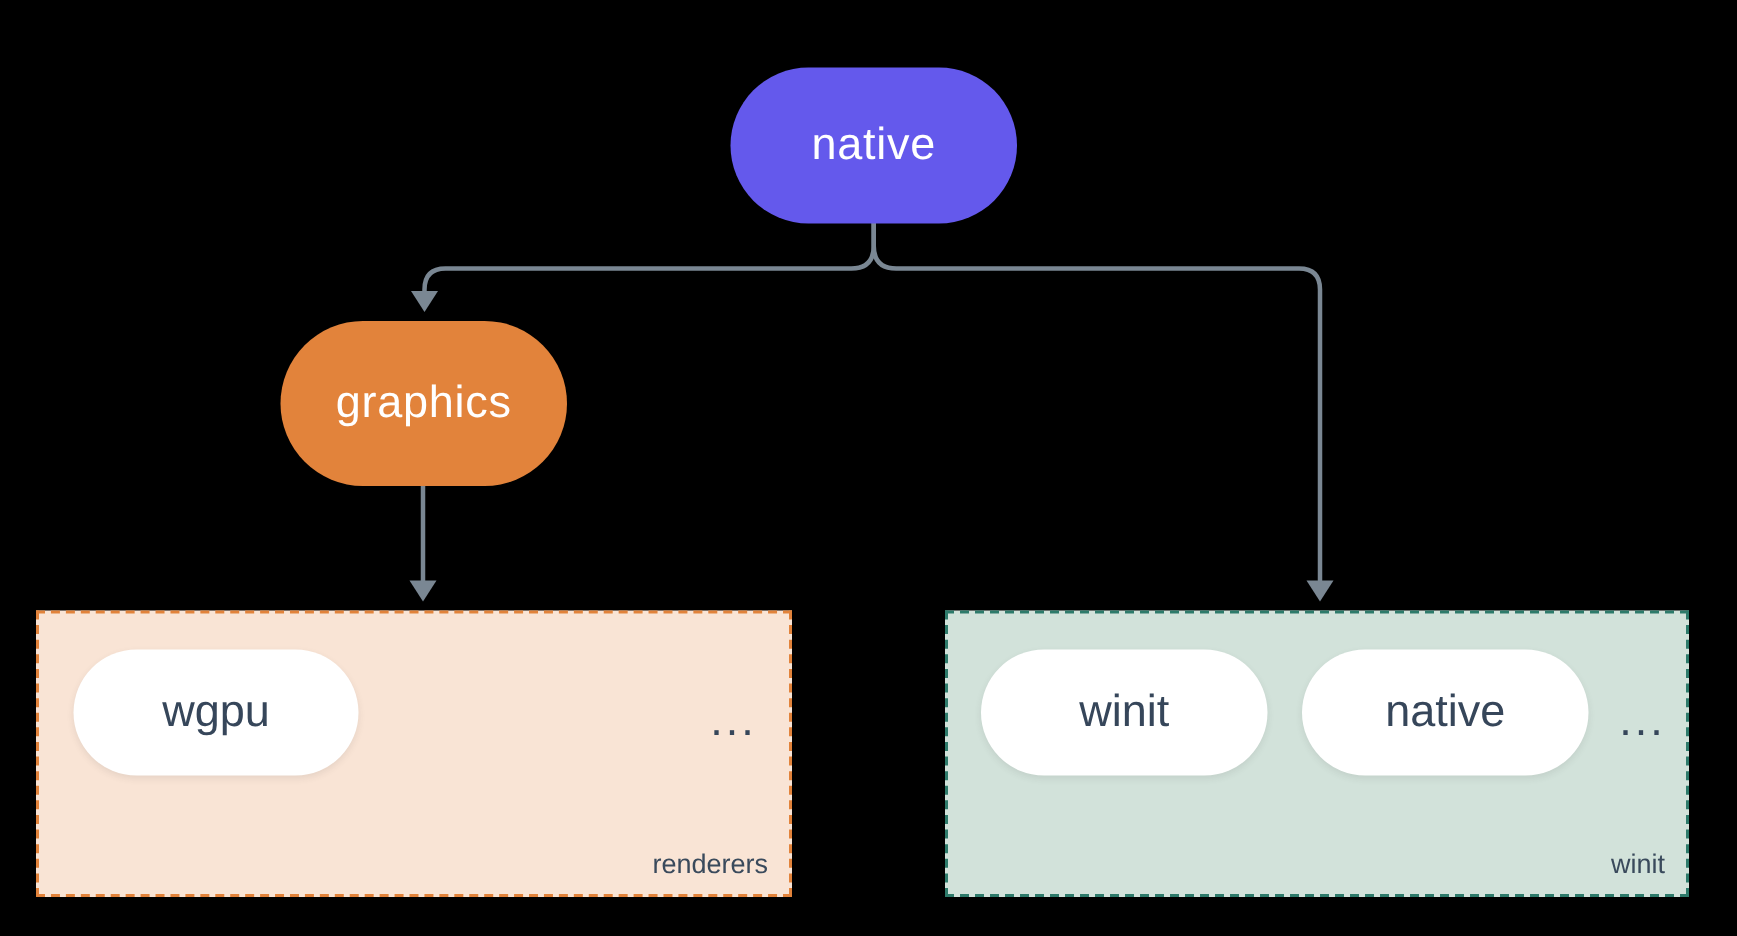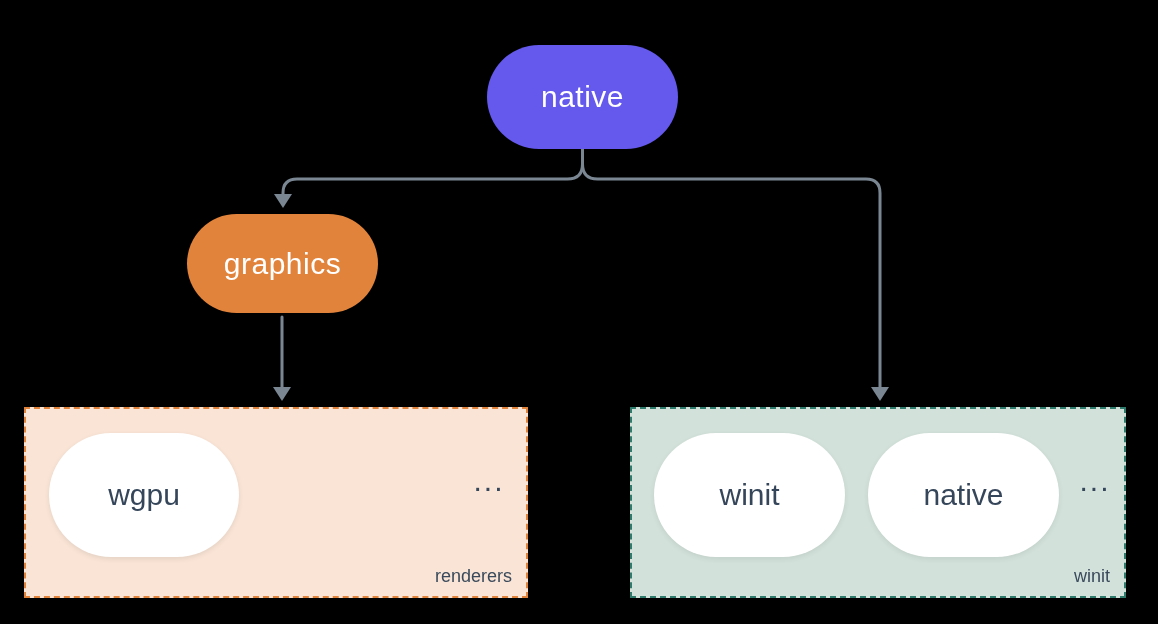--- a/index.html
+++ b/index.html
@@ -32,21 +32,21 @@
     font-weight: 400;
     letter-spacing: 0.5px;
   }
   .node-native {
     left: 487px; top: 45px;
     width: 191px; height: 104px;
     background: #6459EC;
   }
   .node-graphics {
     left: 187px; top: 214px;
-    width: 191px; height: 99px;
+    width: 191px; height: 110px;
     background: #E2833B;
   }
   .group {
     position: absolute;
     box-sizing: border-box;
     top: 407px;
     height: 191px;
   }
   .group-renderers {
     left: 24px;
@@ -56,21 +56,21 @@
   }
   .group-shells {
     left: 630px;
     width: 496px;
     background: #D2E2DA;
     border: 2px dashed #2E7B6B;
   }
   .pill {
     position: absolute;
     top: 24px;
-    height: 124px;
+    height: 84px;
     display: flex;
     align-items: center;
     justify-content: center;
     background: #ffffff;
     border-radius: 999px;
     color: #36465A;
     font-size: 30px;
     box-shadow: 0 2px 5px rgba(60, 60, 60, 0.10);
   }
   .group-renderers .pill-1 { left: 23px;  width: 190px; }

